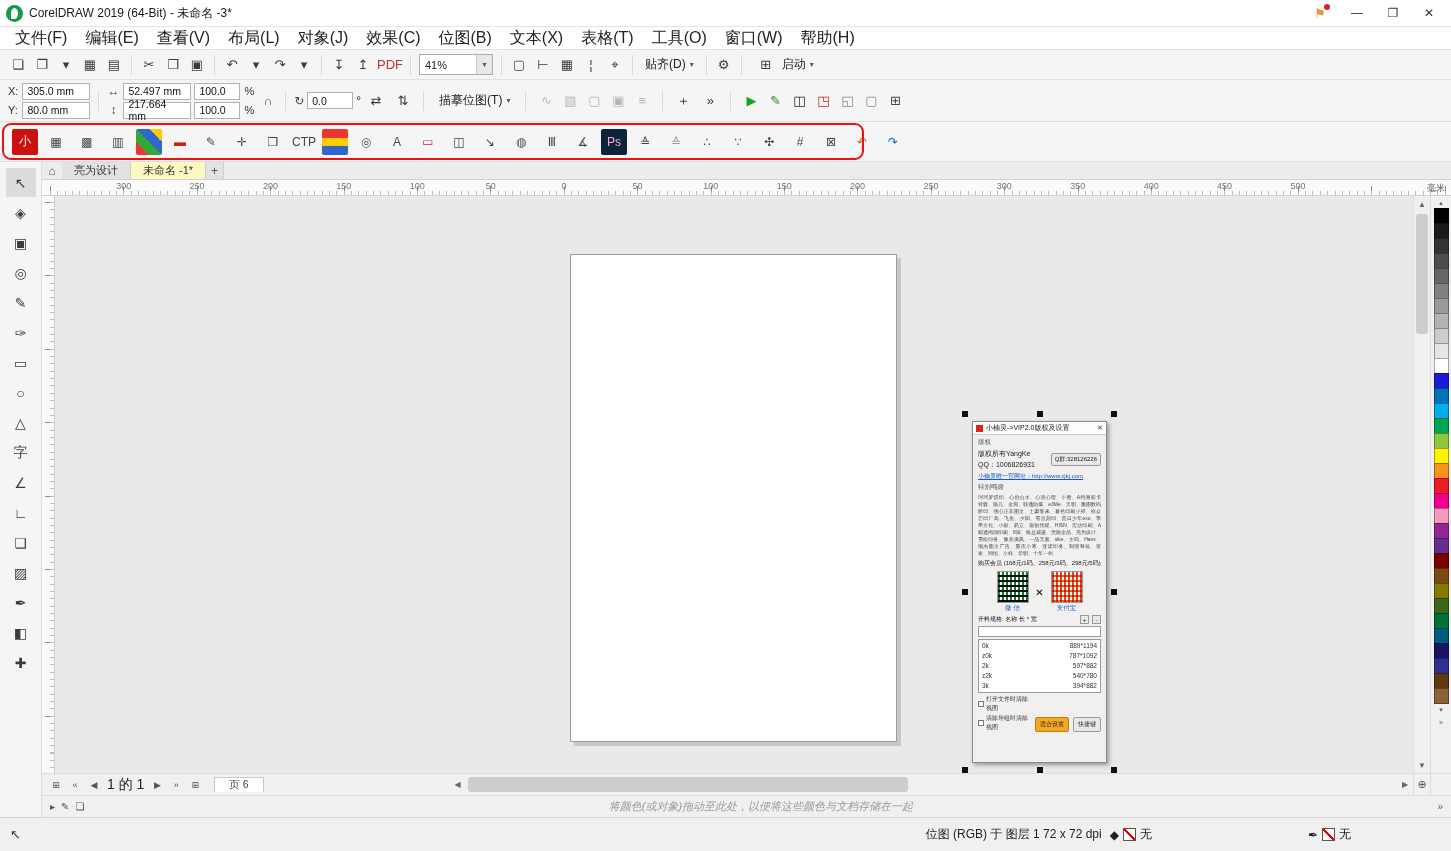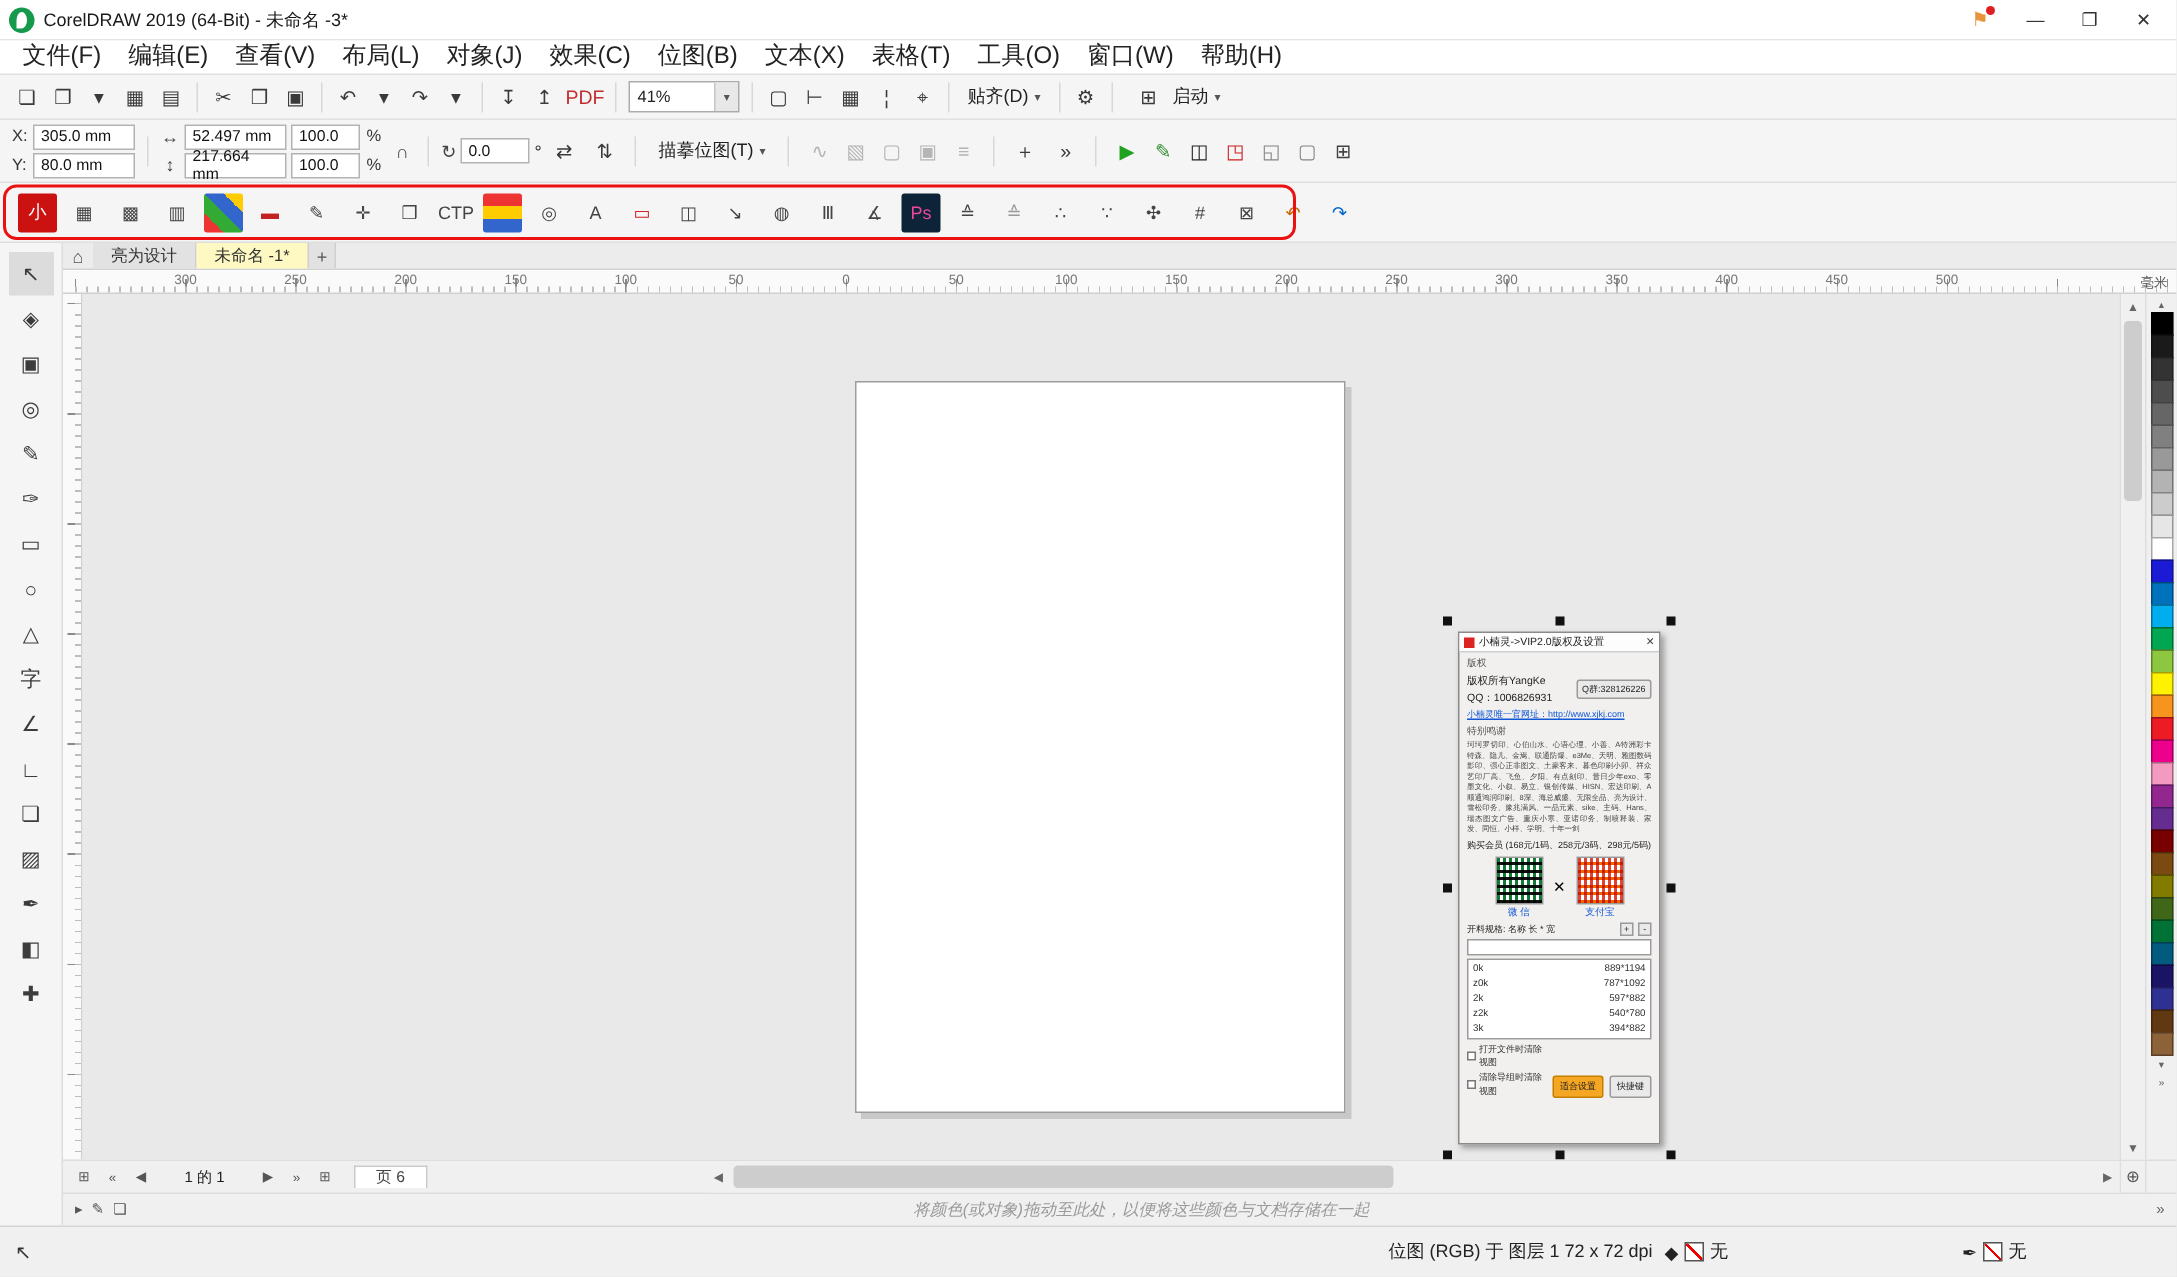--- a/index.html
+++ b/index.html
@@ -113,21 +113,21 @@
   .chk .box{width:6px;height:6px;border:1px solid #777;background:#fff;flex:0 0 auto}
   .dlg-foot{display:flex;align-items:flex-end;gap:4px}
   .btn-orange{background:#f5a623;border:1px solid #c57f00;color:#222;font-size:6px;padding:2px 4px;border-radius:2px;white-space:nowrap}
   .btn-gray{background:#e9e9e9;border:1px solid #9a9a9a;color:#222;font-size:6px;padding:2px 4px;border-radius:2px;white-space:nowrap}
   .tiny-btn{width:9px;height:9px;border:1px solid #9a9a9a;background:#e9e9e9;font-size:6px;display:flex;align-items:center;justify-content:center}
 
   
   .hscrollrow{flex:0 0 22px;background:#f0f0f0;border-top:1px solid #ddd;display:flex;align-items:stretch}
   .pagenav{display:flex;align-items:center;gap:3px;padding:0 6px;font-size:10px;color:#444}
   .pnbtn{width:16px;height:16px;display:flex;align-items:center;justify-content:center;font-size:9px;color:#555}
-  .pncount{font-size:10px;color:#222;margin:0 18px;white-space:nowrap}
+  .pncount{font-size:14px;color:#222;margin:0 2px;white-space:nowrap}
   .pagetab{display:flex;align-items:center;background:#fff;border:1px solid #c9c9c9;border-bottom:none;padding:0 14px;font-size:10.5px;margin-left:8px}
   .htrack{flex:1;position:relative;margin-left:180px;background:#f0f0f0}
   .hthumb{position:absolute;left:18px;top:3px;height:15px;width:440px;background:#cdcdcd;border-radius:3px}
   .harr{position:absolute;top:0;bottom:0;width:16px;display:flex;align-items:center;justify-content:center;font-size:8px;color:#666}
   .harr.left{left:0}.harr.right{right:0}
   .zoomcorner{flex:0 0 17px;display:flex;align-items:center;justify-content:center;font-size:11px;color:#555;border-left:1px solid #ddd}
   .palcorner{flex:0 0 21px;border-left:1px solid #ddd;display:flex;align-items:center;justify-content:center;font-size:8px;color:#666}
 
   .hintrow{flex:0 0 22px;background:#f0f0f0;border-top:1px solid #ddd;display:flex;align-items:center;padding:0 8px;gap:6px}
   .hint-ico{font-size:10px;color:#555}
@@ -305,21 +305,21 @@
       <span class="plug">CTP</span>
       <span class="plug" style="background: linear-gradient(rgb(238, 51, 51) 33%, rgb(255, 204, 0) 33%, rgb(255, 204, 0) 66%, rgb(51, 102, 204) 66%);"></span>
       <span class="plug">◎</span>
       <span class="plug">A</span>
       <span class="plug" style="color: rgb(210, 34, 34);">▭</span>
       <span class="plug">◫</span>
       <span class="plug">↘</span>
       <span class="plug">◍</span>
       <span class="plug">Ⅲ</span>
       <span class="plug">∡</span>
-      <span class="plug" style="background: rgb(13, 36, 56); color: #ec4899;">Ps</span>
+      <span class="plug" style="background: rgb(13, 36, 56); color: #f9a8d4;">Ps</span>
       <span class="plug">≙</span>
       <span class="plug" style="color: rgb(153, 153, 153);">≙</span>
       <span class="plug">∴</span>
       <span class="plug">∵</span>
       <span class="plug">✣</span>
       <span class="plug">#</span>
       <span class="plug">⊠</span>
       <span class="plug" style="color: rgb(204, 102, 0);">↶</span>
       <span class="plug" style="color: rgb(0, 102, 204);">↷</span>
     </div>

